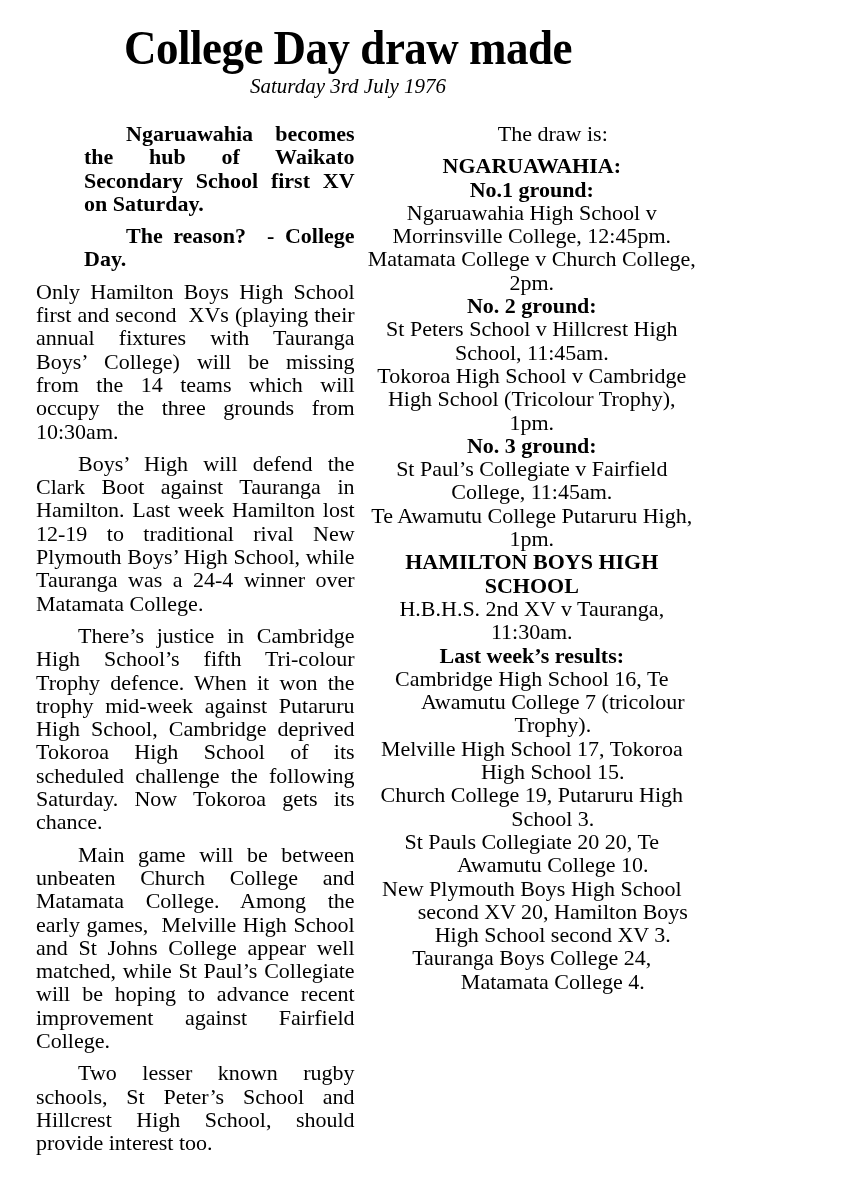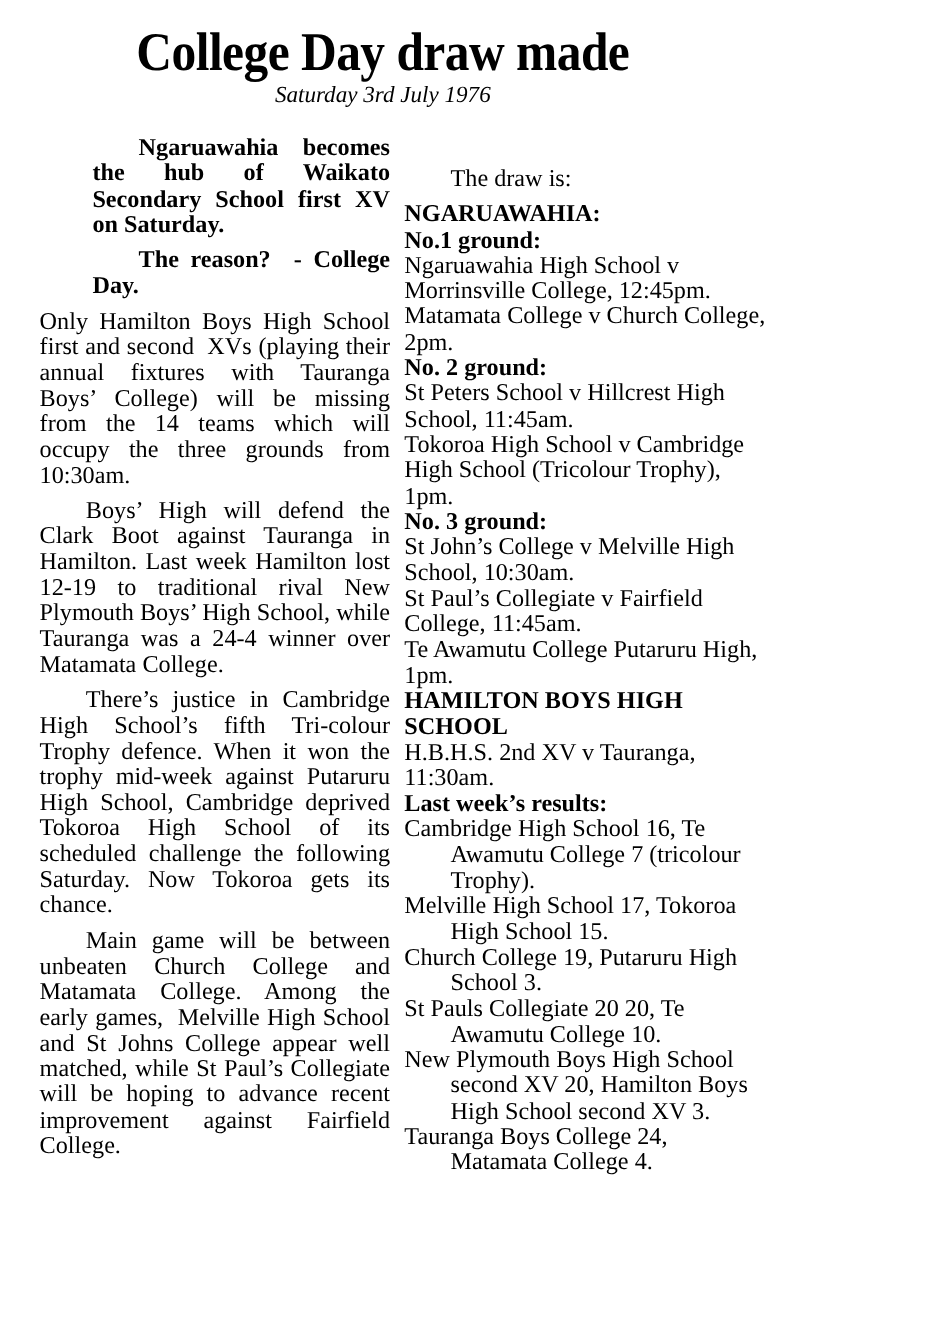--- a/index.html
+++ b/index.html
@@ -33,21 +33,21 @@
   .columns {
     display: flex;
     align-items: flex-start;
     margin-top: 24px;
     margin-left: 36px;
     column-gap: 13px;
     font-size: 22px;
     line-height: 23.3px;
   }
   .col-left  { width: 388px; text-align: justify; }
-  .col-right { width: 400px; text-align: left; margin-top: 28px; }
+  .col-right { width: 400px; text-align: center; }
   .para { margin: 0 0 9px 0; }
   .ind  { text-indent: 42px; }
   .bold { font-weight: bold; margin-left: 48px; }
   .gap  { margin-top: 9px; }
   .line { margin: 0; }
   .result { margin: 0; padding-left: 42px; text-indent: -42px; }
 </style>
 </head>
 <body>
 
@@ -58,34 +58,34 @@
 
   <div class="columns">
 
     <div class="col-left">
       <p class="para ind bold">Ngaruawahia becomes the hub of Waikato Secondary School first XV on Saturday.</p>
       <p class="para ind bold">The reason?&nbsp; - College Day.</p>
       <p class="para">Only Hamilton Boys High School first and second&nbsp; XVs (playing their annual fixtures with Tauranga Boys’ College) will be missing from the 14 teams which will occupy the three grounds from 10:30am.</p>
       <p class="para ind">Boys’ High will defend the Clark Boot against Tauranga in Hamilton. Last week Hamilton lost 12-19 to traditional rival New Plymouth Boys’ High School, while Tauranga was a 24-4 winner over Matamata College.</p>
       <p class="para ind">There’s justice in Cambridge High School’s fifth Tri-colour Trophy defence. When it won the trophy mid-week against Putaruru High School, Cambridge deprived Tokoroa High School of its scheduled challenge the following Saturday. Now Tokoroa gets its chance.</p>
       <p class="para ind">Main game will be between unbeaten Church College and Matamata College. Among the early games,&nbsp; Melville High School and St Johns College appear well matched, while St Paul’s Collegiate will be hoping to advance recent improvement against Fairfield College.</p>
+      <p class="para ind">Two lesser known rugby schools, St Peter’s School and Hillcrest High School, should provide interest too.</p>
     </div>
 
     <div class="col-right">
       <div class="para ind">The draw is:</div>
 
       <div class="line bold">NGARUAWAHIA:</div>
       <div class="line bold">No.1 ground:</div>
       <div class="line">Ngaruawahia High School v Morrinsville College, 12:45pm.</div>
       <div class="line">Matamata College v Church College, 2pm.</div>
       <div class="line bold">No. 2 ground:</div>
       <div class="line">St Peters School v Hillcrest High School, 11:45am.</div>
       <div class="line">Tokoroa High School v Cambridge High School (Tricolour Trophy), 1pm.</div>
       <div class="line bold">No. 3 ground:</div>
-      <div class="line">St John’s College v Melville High School, 10:30am.</div>
       <div class="line">St Paul’s Collegiate v Fairfield College, 11:45am.</div>
       <div class="line">Te Awamutu College Putaruru High, 1pm.</div>
 
       <div class="line bold gap">HAMILTON BOYS HIGH SCHOOL</div>
       <div class="line">H.B.H.S. 2nd XV v Tauranga, 11:30am.</div>
 
       <div class="line bold gap">Last week’s results:</div>
       <div class="result">Cambridge High School 16, Te Awamutu College 7 (tricolour Trophy).</div>
       <div class="result">Melville High School 17, Tokoroa High School 15.</div>
       <div class="result">Church College 19, Putaruru High School 3.</div>

